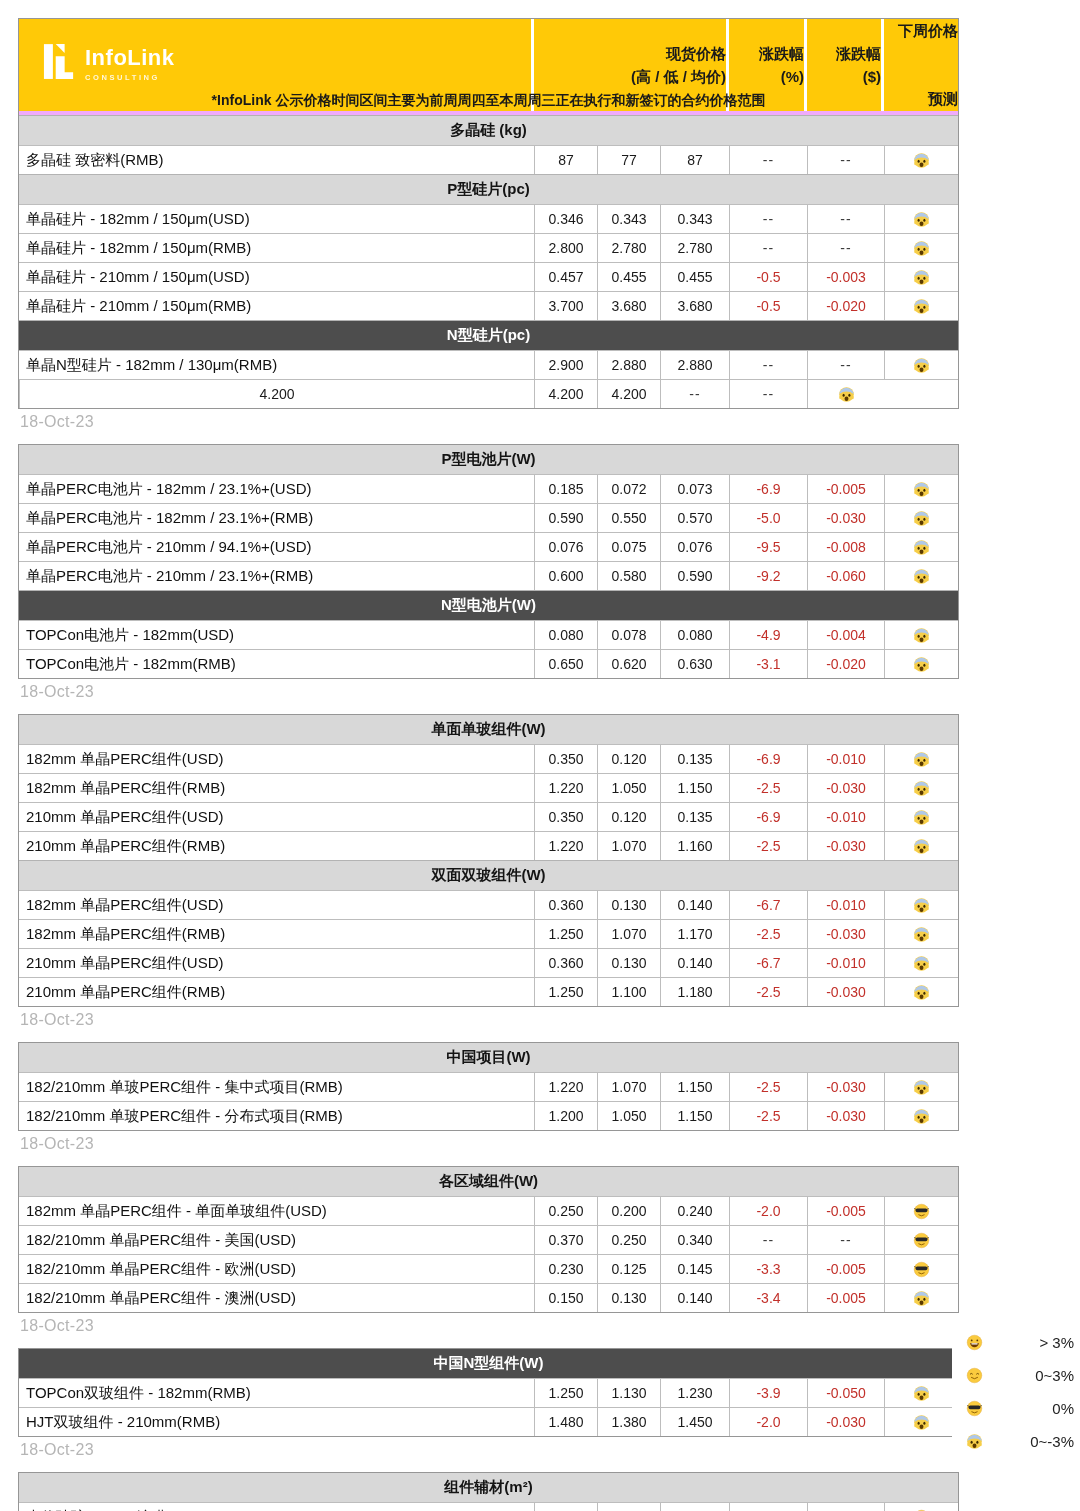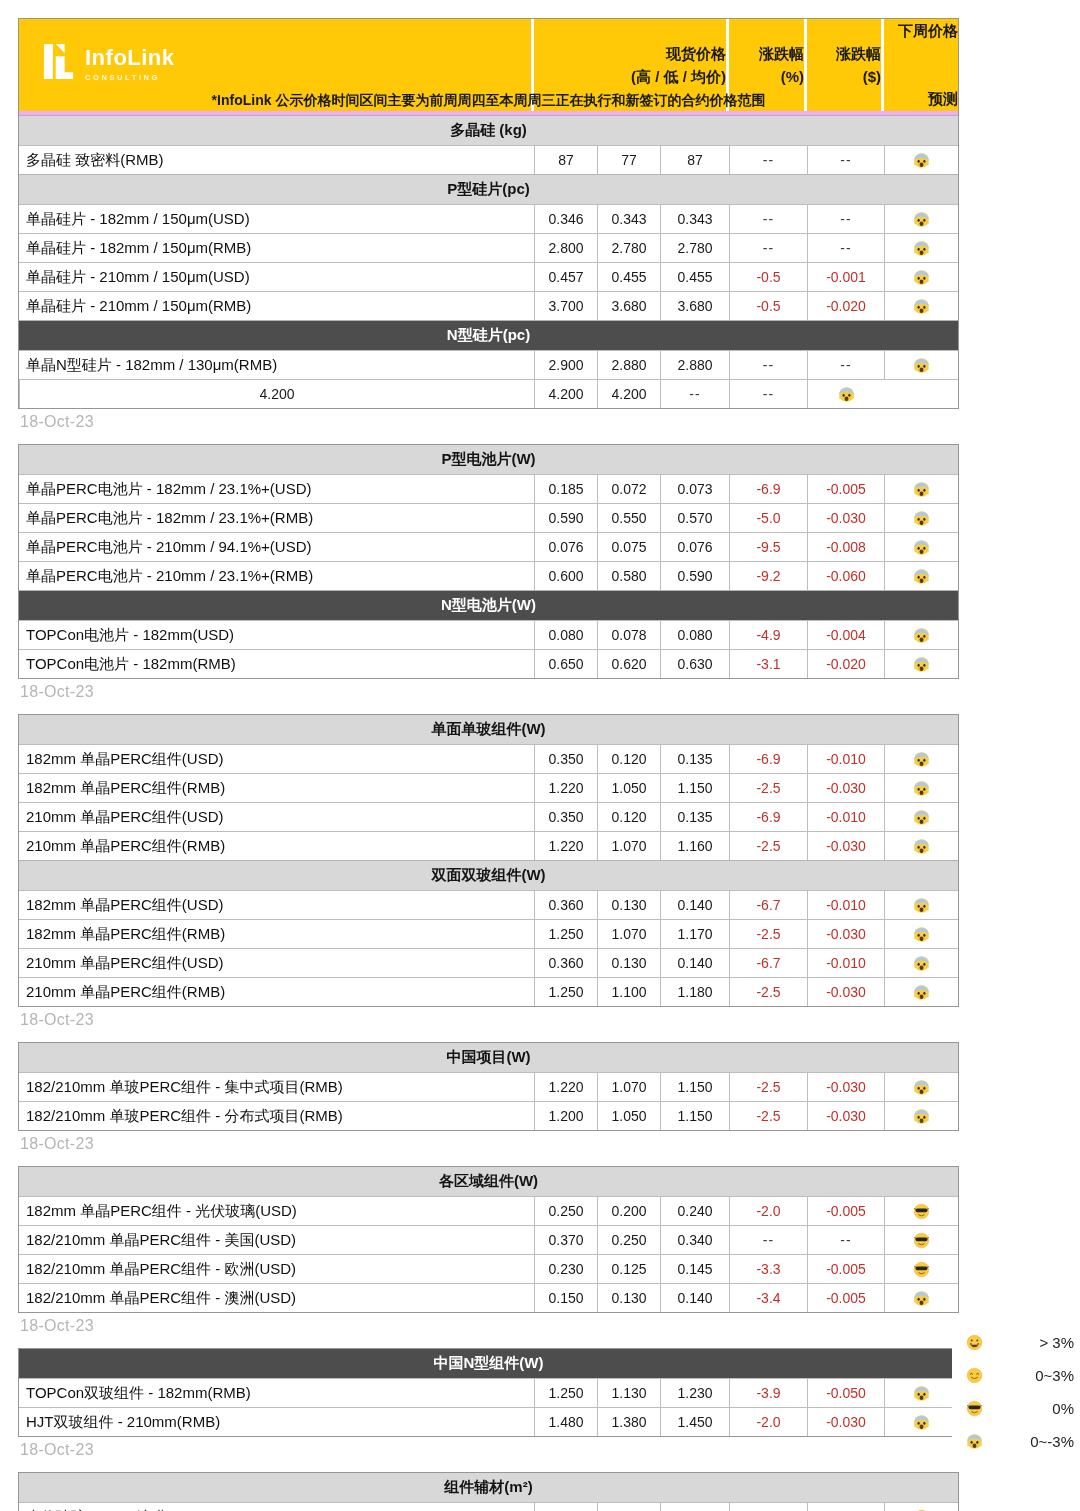--- a/index.html
+++ b/index.html
@@ -151,21 +151,21 @@
             </svg>
           </span>
         </div>
       </div>
       <div class="row">
         <div class="c label">单晶硅片 - 210mm / 150μm(USD)</div>
         <div class="c">0.457</div>
         <div class="c">0.455</div>
         <div class="c">0.455</div>
         <div class="c neg">-0.5</div>
-        <div class="c neg">-0.001</div>
+        <div class="c neg">-0.003</div>
         <div class="c forecast">
           <span class="emoji">
             <svg viewBox="0 0 20 20">
               <circle cx="10" cy="10" r="8.6" fill="#F6CE49"></circle>
               <path d="M1.5 9.4 A8.6 8.6 0 0 1 18.5 9.4 Q14.5 6.6 10 6.6 Q5.5 6.6 1.5 9.4 Z" fill="#AFC8E8"></path>
               <ellipse cx="6.6" cy="10.8" rx="1.25" ry="1.8" fill="#3c2a00"></ellipse>
               <ellipse cx="13.4" cy="10.8" rx="1.25" ry="1.8" fill="#3c2a00"></ellipse>
               <ellipse cx="10" cy="15" rx="2.3" ry="2.7" fill="#5b3a00"></ellipse>
               <ellipse cx="2.8" cy="13.4" rx="1.3" ry="2.2" fill="#F6CE49"></ellipse>
               <ellipse cx="17.2" cy="13.4" rx="1.3" ry="2.2" fill="#F6CE49"></ellipse>
@@ -584,21 +584,21 @@
               <ellipse cx="17.2" cy="13.4" rx="1.3" ry="2.2" fill="#F6CE49"></ellipse>
             </svg>
           </span>
         </div>
       </div>
     </div>
     <div class="date-stamp">18-Oct-23</div>
     <div class="block">
       <div class="section-title light">各区域组件(W)</div>
       <div class="row">
-        <div class="c label">182mm 单晶PERC组件 - 光伏玻璃(USD)</div>
+        <div class="c label">182mm 单晶PERC组件 - 单面单玻组件(USD)</div>
         <div class="c">0.250</div>
         <div class="c">0.200</div>
         <div class="c">0.240</div>
         <div class="c neg">-2.0</div>
         <div class="c neg">-0.005</div>
         <div class="c forecast">
           <span class="emoji">
             <svg viewBox="0 0 20 20">
               <circle cx="10" cy="10" r="8.6" fill="#FACB3E" stroke="#DFA83A" stroke-width="0.5"></circle>
               <rect x="3" y="6.6" width="14" height="4.4" rx="2.1" fill="#272727"></rect>

